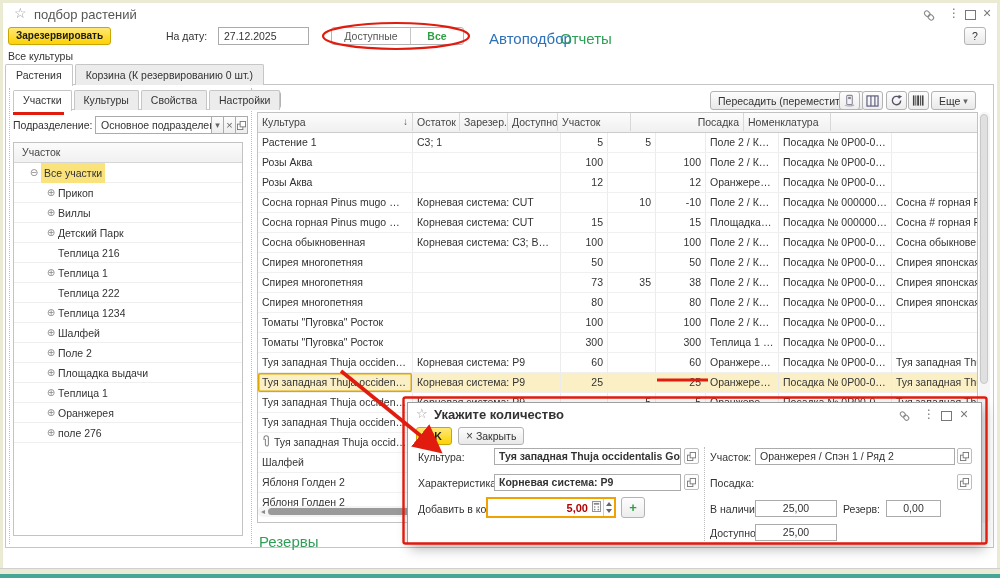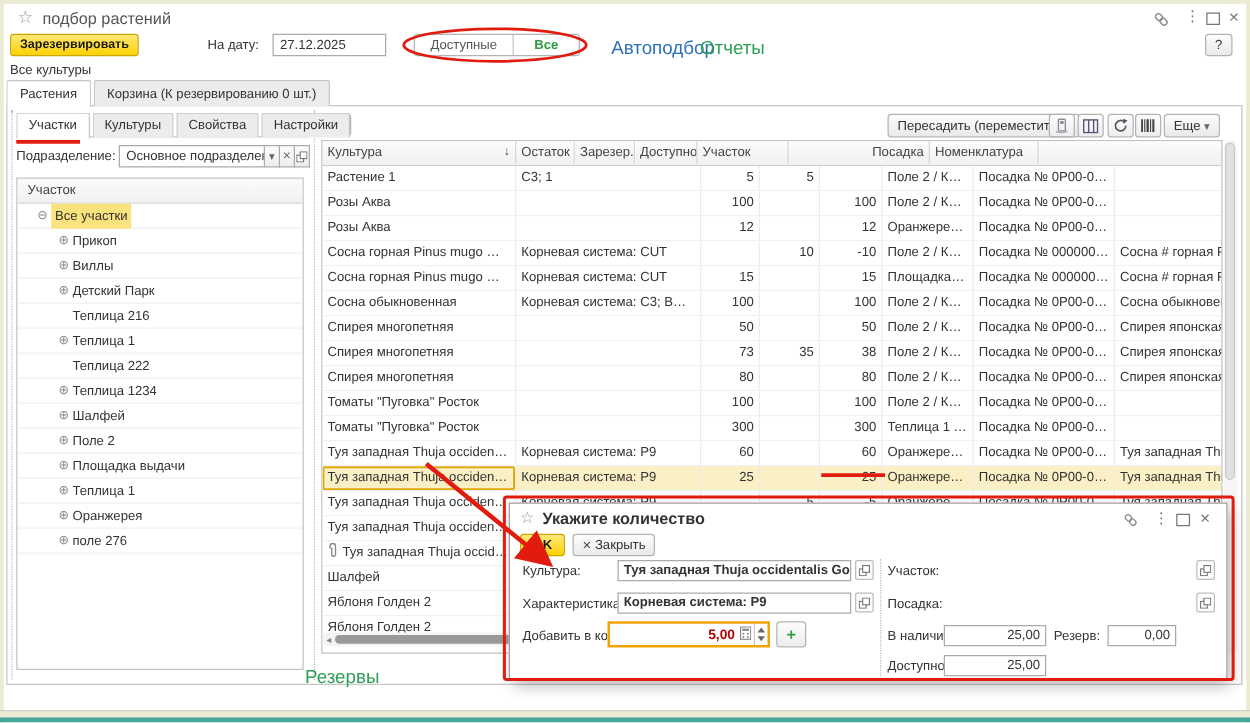--- a/index.html
+++ b/index.html
@@ -76,21 +76,21 @@
   .hs-thumb{height:7px;width:250px;background:#9a9a9a;border-radius:4px;}
   .vscroll{left:979px;top:112px;width:11px;height:411px;background:#f6f6f6;border-radius:5px;}
   .vs-thumb{position:absolute;left:1px;top:2px;width:8px;height:270px;background:#e0e0e0;border:1px solid #c8c8c8;border-radius:4px;box-sizing:border-box;}
   
   .dialog{left:407px;top:402px;width:573px;height:140px;background:#fff;border:1px solid #9e9e9e;
           box-shadow:3px 5px 12px rgba(0,0,0,.28);z-index:30;}
   .dialog .lbl{position:absolute;font-size:10.5px;}
   .fld{position:absolute;box-sizing:border-box;border:1px solid #ababab;height:17px;line-height:15px;
        font-size:10.5px;padding:0 4px;background:#fff;overflow:hidden;white-space:nowrap;}
   .fld.bold{font-weight:bold;}
-  .fld.num{text-align:right;}
+  .fld.num{text-align:center;}
   .lnkbtn{position:absolute;width:15px;height:16px;box-sizing:border-box;border:1px solid #bdbdbd;border-radius:2px;
           background:#fdfdfd;display:flex;align-items:center;justify-content:center;}
   .qty{position:absolute;box-sizing:border-box;border:2px solid #efa200;height:21px;display:flex;align-items:center;background:#fff;}
   .qty-val{flex:1;text-align:right;font-weight:bold;color:#b30000;font-size:11px;padding-right:2px;padding-left:47px;}
   .spin{width:10px;height:100%;border-left:1px solid #ccc;display:flex;flex-direction:column;align-items:center;justify-content:space-evenly;}
   .sp-up{width:0;height:0;border-left:3px solid transparent;border-right:3px solid transparent;border-bottom:4px solid #666;}
   .sp-dn{width:0;height:0;border-left:3px solid transparent;border-right:3px solid transparent;border-top:4px solid #666;}
   .plus-btn{position:absolute;box-sizing:border-box;width:24px;height:21px;border:1px solid #b3b3b3;border-radius:3px;
             background:linear-gradient(#fdfdfd,#ededed);color:#2f9e44;font-weight:bold;font-size:13px;
             display:flex;align-items:center;justify-content:center;}
@@ -485,21 +485,21 @@
       </div>
     </div>
 </div>
 <div class="abs hscroll">
   <span class="hs-arrow">◂</span>
   <span class="hs-thumb"></span>
 </div>
 <div class="abs vscroll">
   <span class="vs-thumb"></span>
 </div>
-<span class="abs link link-green" style="left:244px;top:533px;">Резервы</span>
+<span class="abs link link-green" style="left:259px;top:533px;">Резервы</span>
 
 <div class="abs dialog">
   <span class="abs star" style="left:8px;top:4px;font-size:13px;">☆</span>
   <span class="abs" style="left:26px;top:4px;font-size:13px;font-weight:bold;color:#333;">Укажите количество</span>
   <span class="wicon" style="left:490px;top:7px;">
     <svg width="13" height="12" viewBox="0 0 14 14">
         <g transform="rotate(45 7 7)" fill="none" stroke="#8a8a8a" stroke-width="1.2">
           <rect x="1" y="4.5" width="6.5" height="5" rx="2.5"></rect>
           <rect x="6.5" y="4.5" width="6.5" height="5" rx="2.5"></rect>
         </g>
@@ -546,20 +546,21 @@
     <span class="spin">
         <span class="sp-up"></span>
         <span class="sp-dn"></span>
       </span>
   </div>
   <button class="plus-btn" style="left:213px;top:94px;">+</button>
 
   <div class="vsep" style="left:296px;top:44px;height:94px;"></div>
 
   <span class="lbl" style="left:302px;top:48px;">Участок:</span>
+  <div class="fld" style="left:347px;top:45px;width:200px;">Оранжерея / Спэн 1 / Ряд 2</div>
   <span class="lnkbtn" style="left:549px;top:45px;">
       <svg width="9" height="9" viewBox="0 0 10 10">
         <rect x="0.5" y="3.5" width="6" height="6" fill="#fff" stroke="#777"></rect>
         <rect x="3.5" y="0.5" width="6" height="6" fill="#fff" stroke="#777"></rect>
       </svg>
     </span>
 
   <span class="lbl" style="left:302px;top:74px;">Посадка:</span>
   <span class="lnkbtn" style="left:549px;top:71px;">
       <svg width="9" height="9" viewBox="0 0 10 10">

